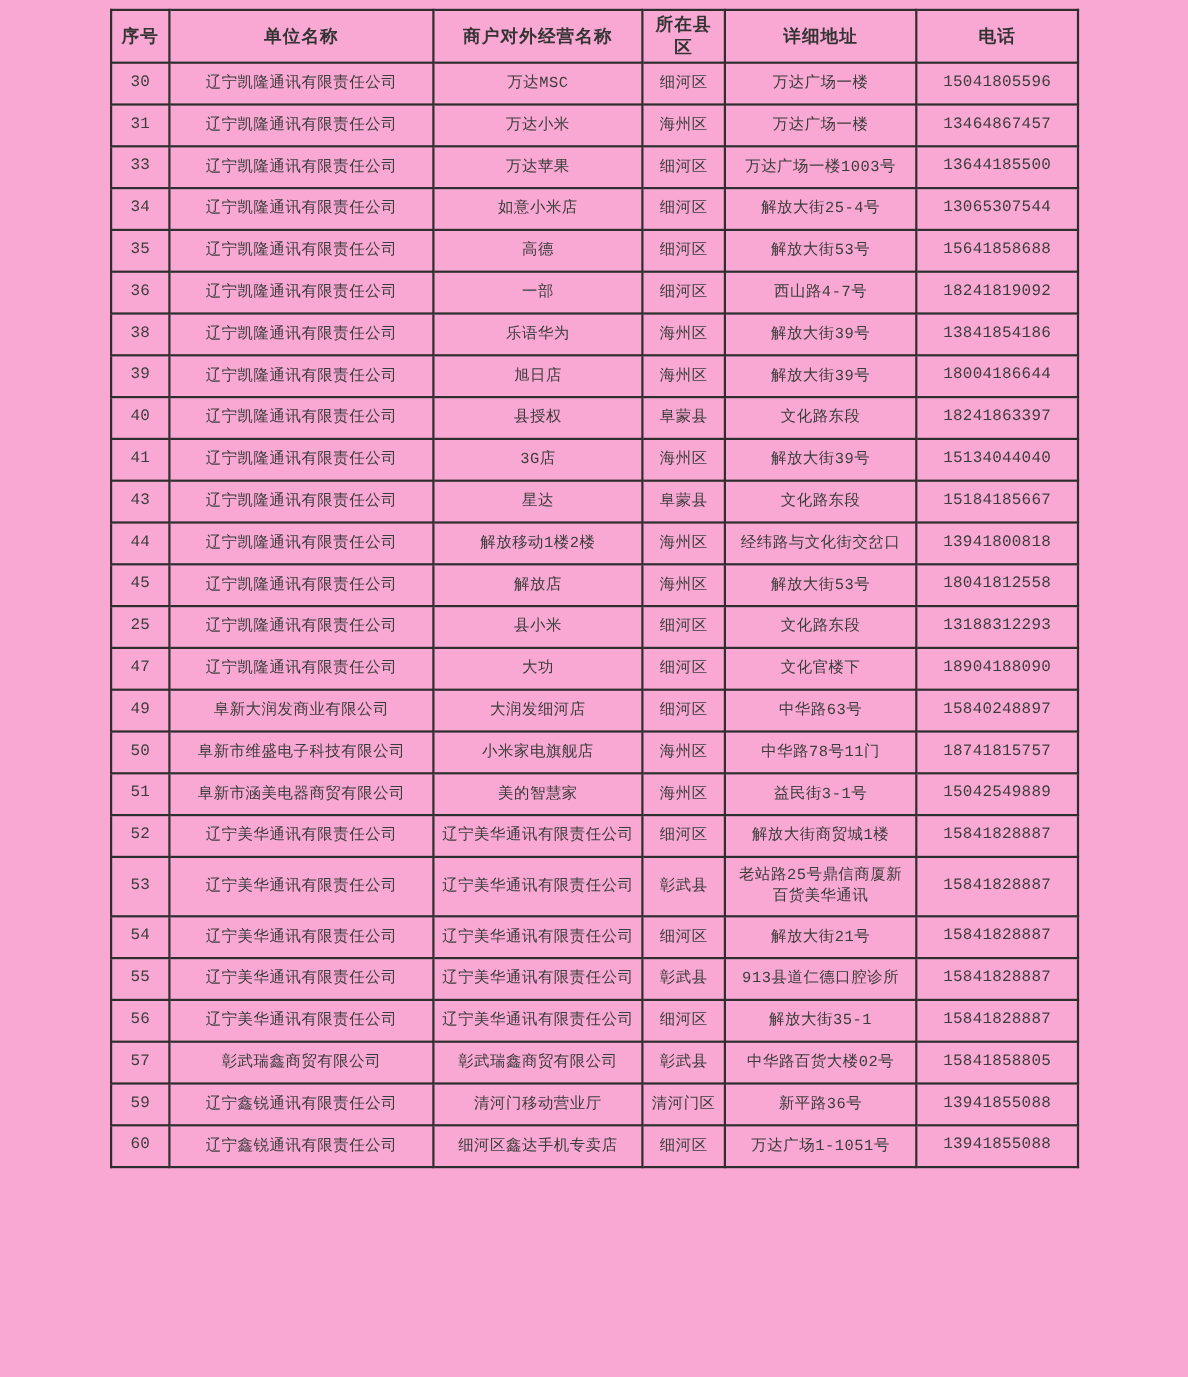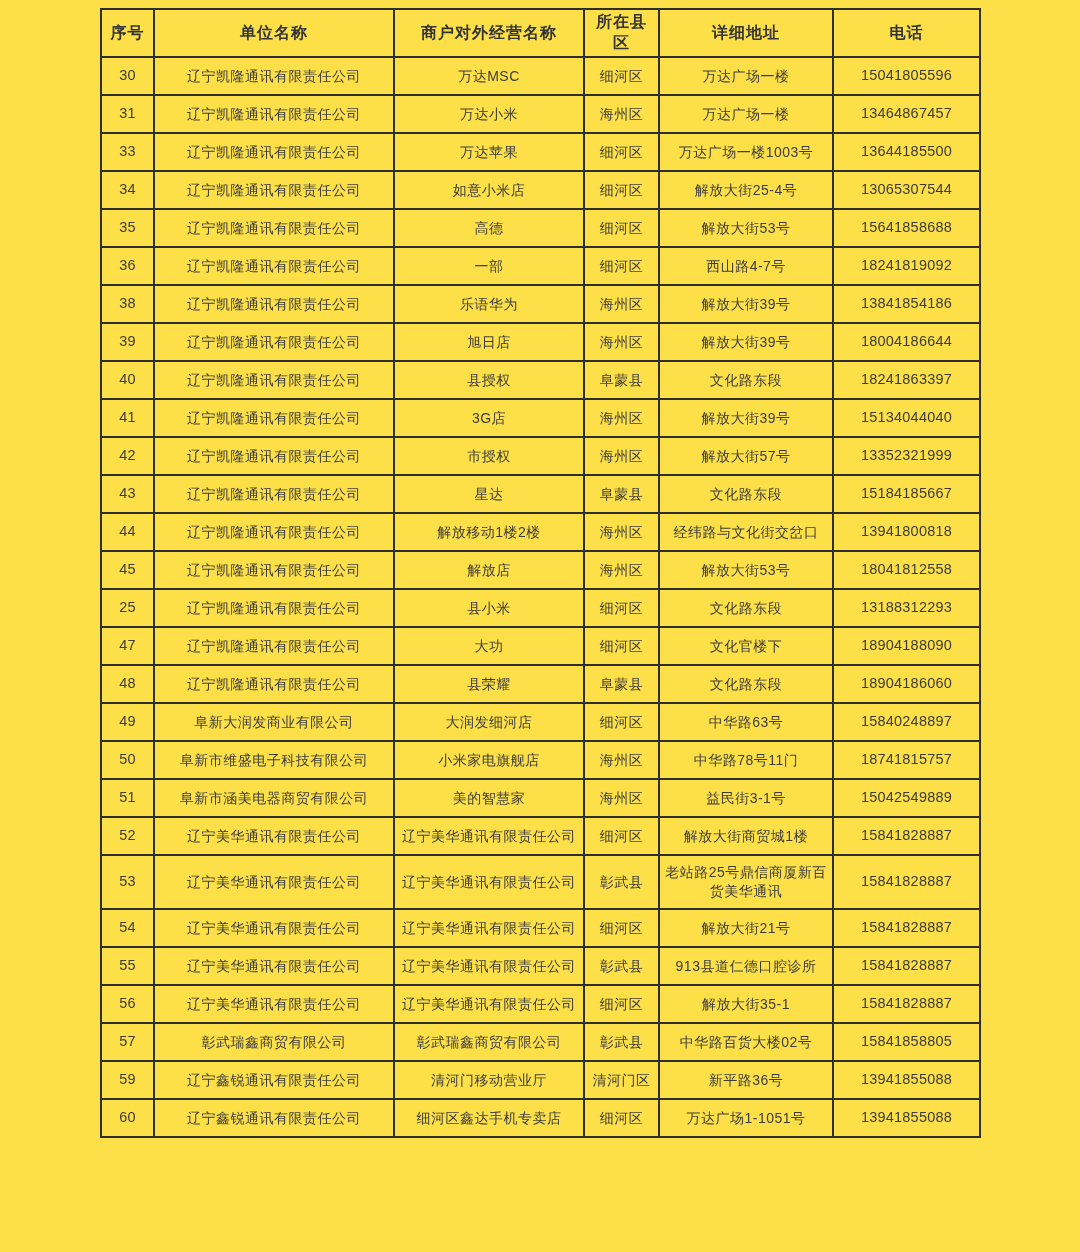--- a/index.html
+++ b/index.html
@@ -4,22 +4,22 @@
 <style>
   html, body {
     margin: 0;
     padding: 0;
     background: #fbfbfb;
   }
   .page {
     position: relative;
     width: 1080px;
     height: 1252px;
-    background: #fde047;
-    font-family: Liberation Sans, sans-serif;
+    background: #f9a8d4;
+    font-family: Liberation Mono, monospace;
     color: #3c3c3c;
     overflow: hidden;
   }
   table.directory {
     position: absolute;
     left: 100px;
     top: 8px;
     width: 879px;
     border-collapse: collapse;
     table-layout: fixed;
@@ -157,28 +157,20 @@
         </tr>
         <tr>
           <td class="col-seq">41</td>
           <td class="col-unit">辽宁凯隆通讯有限责任公司</td>
           <td class="col-merchant">3G店</td>
           <td class="col-district">海州区</td>
           <td class="col-address">解放大街39号</td>
           <td class="col-phone">15134044040</td>
         </tr>
         <tr>
-          <td class="col-seq">42</td>
-          <td class="col-unit">辽宁凯隆通讯有限责任公司</td>
-          <td class="col-merchant">市授权</td>
-          <td class="col-district">海州区</td>
-          <td class="col-address">解放大街57号</td>
-          <td class="col-phone">13352321999</td>
-        </tr>
-        <tr>
           <td class="col-seq">43</td>
           <td class="col-unit">辽宁凯隆通讯有限责任公司</td>
           <td class="col-merchant">星达</td>
           <td class="col-district">阜蒙县</td>
           <td class="col-address">文化路东段</td>
           <td class="col-phone">15184185667</td>
         </tr>
         <tr>
           <td class="col-seq">44</td>
           <td class="col-unit">辽宁凯隆通讯有限责任公司</td>
@@ -203,28 +195,20 @@
           <td class="col-address">文化路东段</td>
           <td class="col-phone">13188312293</td>
         </tr>
         <tr>
           <td class="col-seq">47</td>
           <td class="col-unit">辽宁凯隆通讯有限责任公司</td>
           <td class="col-merchant">大功</td>
           <td class="col-district">细河区</td>
           <td class="col-address">文化官楼下</td>
           <td class="col-phone">18904188090</td>
-        </tr>
-        <tr>
-          <td class="col-seq">48</td>
-          <td class="col-unit">辽宁凯隆通讯有限责任公司</td>
-          <td class="col-merchant">县荣耀</td>
-          <td class="col-district">阜蒙县</td>
-          <td class="col-address">文化路东段</td>
-          <td class="col-phone">18904186060</td>
         </tr>
         <tr>
           <td class="col-seq">49</td>
           <td class="col-unit">阜新大润发商业有限公司</td>
           <td class="col-merchant">大润发细河店</td>
           <td class="col-district">细河区</td>
           <td class="col-address">中华路63号</td>
           <td class="col-phone">15840248897</td>
         </tr>
         <tr>

